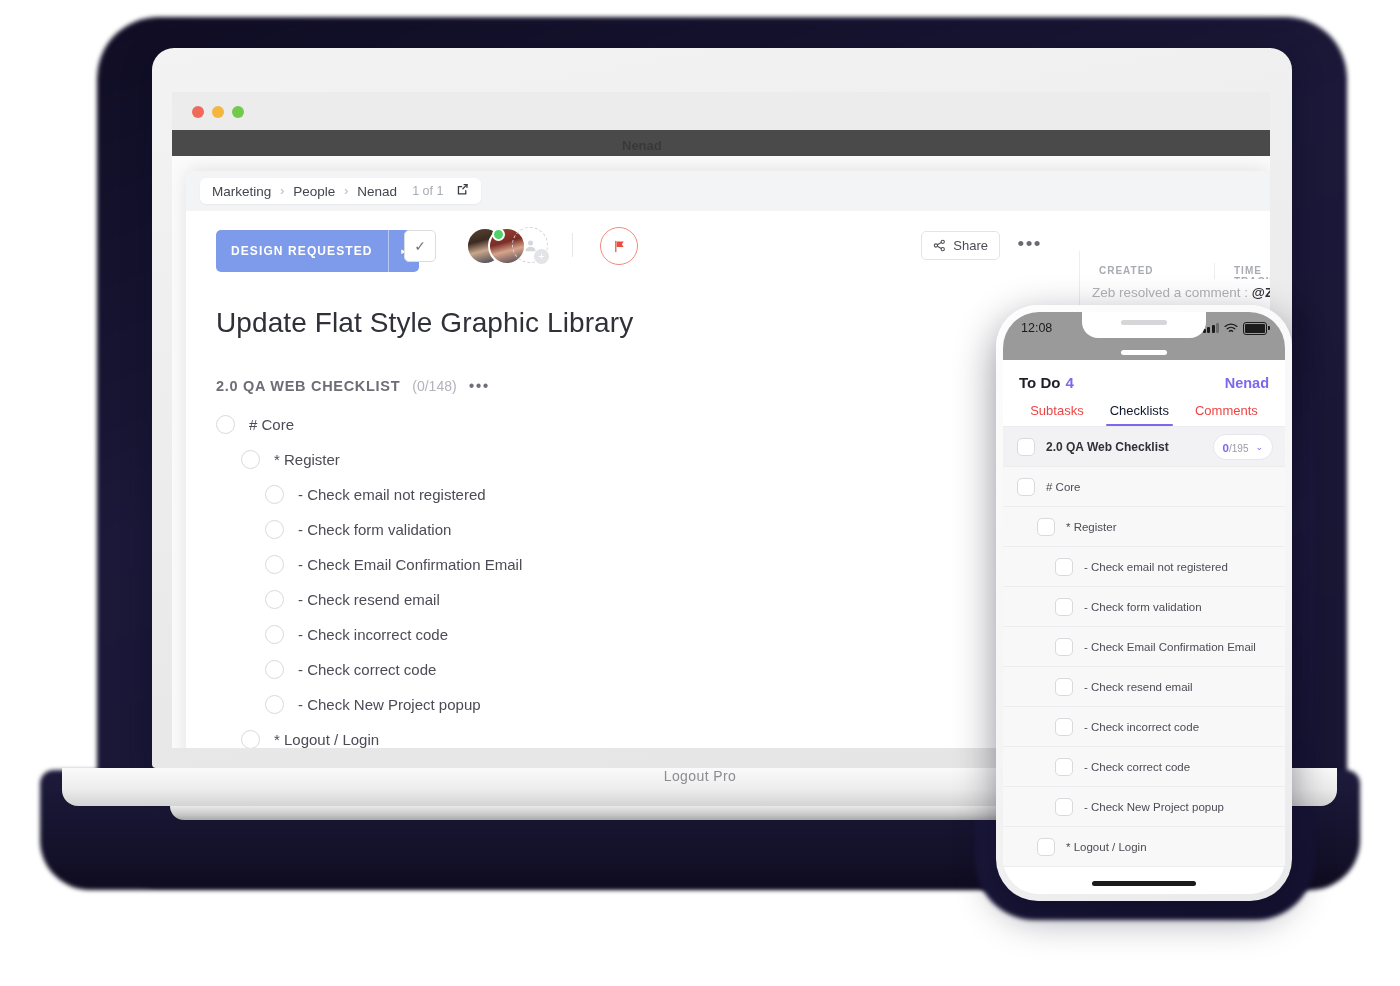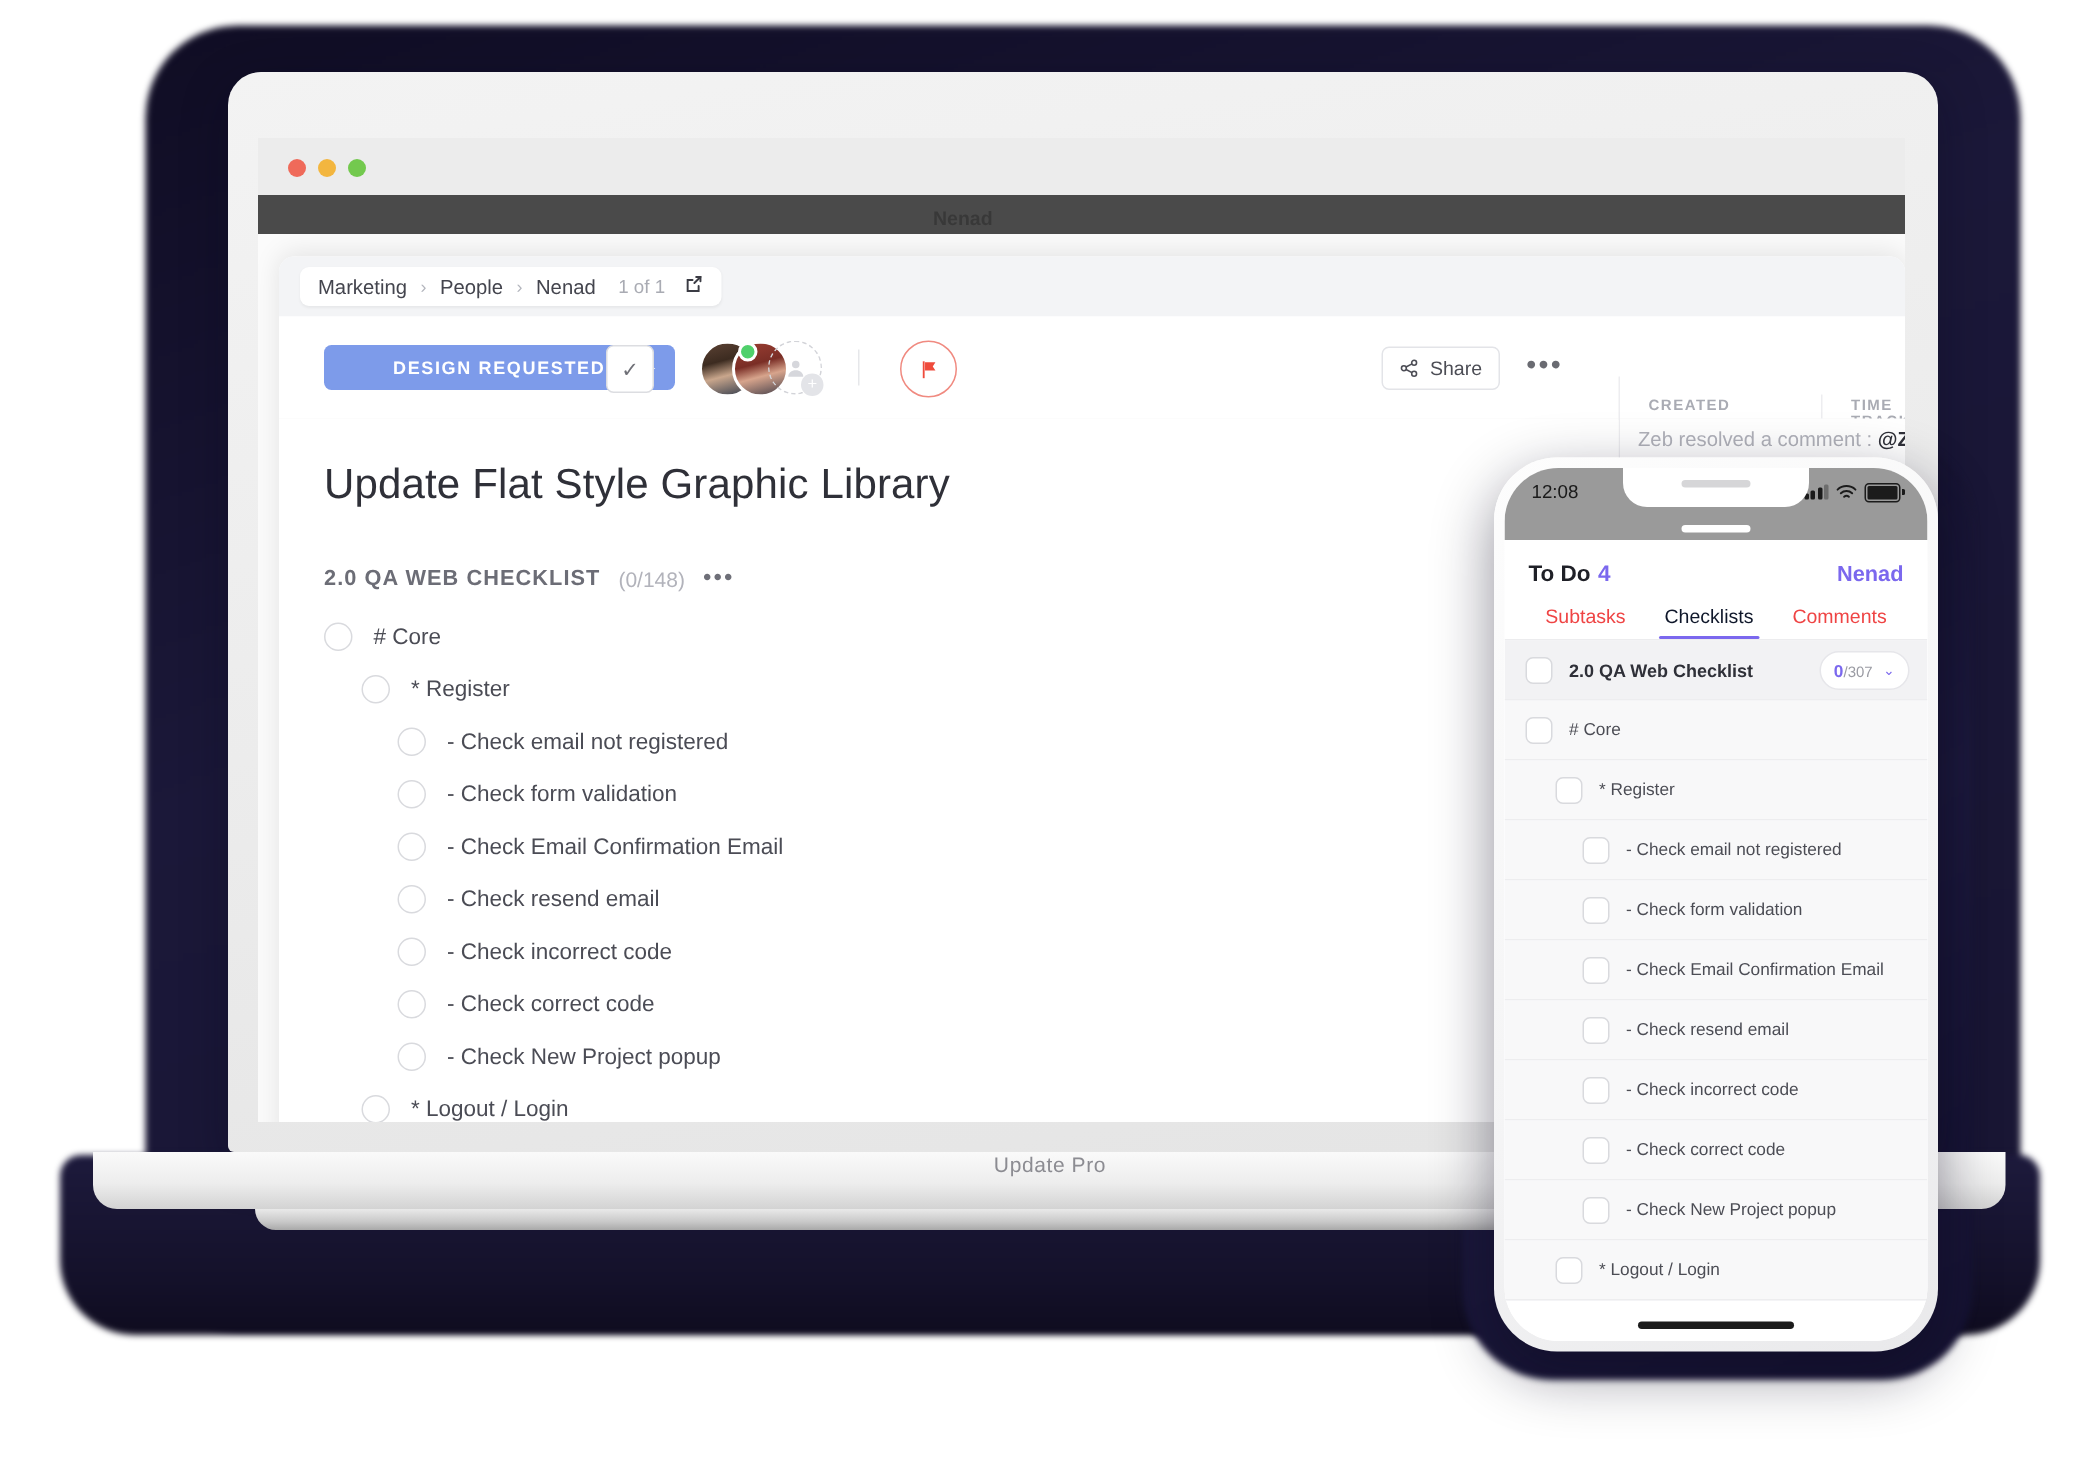--- a/index.html
+++ b/index.html
@@ -156,24 +156,23 @@
 
   
   #app-toolbar {
     position: absolute; left: 0; top: 40px;
     width: 1084px; height: 68px;
     background: #ffffff;
     border-bottom: 1px solid #f1f1f3;
   }
   #status-pill {
     position: absolute; left: 30px; top: 19px;
-    height: 30px; display: flex; align-items: stretch;
+    height: 42px; display: flex; align-items: stretch;
     border-radius: 5px; overflow: hidden;
     background: #7d9bea;
-    padding-left: 31px;
   }
   #status-pill .label {
     display: flex; align-items: center;
     padding: 0 15px;
     color: #ffffff; font-size: 12px; font-weight: 700;
     letter-spacing: 1.1px;
   }
   #status-pill .caret {
     width: 30px;
     display: flex; align-items: center; justify-content: center;
@@ -653,21 +652,21 @@
           <span>Er</span>
         </div>
       </div>
 
     </div>
   </div>
 
   <div id="laptop-notch"></div>
   <div id="laptop-base"></div>
   <div id="laptop-base-lip"></div>
-  <div id="macbook-label">Update Pro</div>
+  <div id="macbook-label">Logout Pro</div>
 
   <div id="phone">
     <div id="phone-screen">
 
       <div id="phone-statusbar">
         <span id="phone-time">12:08</span>
         <div id="phone-notch">
           <span class="speaker"></span>
         </div>
         <div id="phone-status-right">
@@ -706,21 +705,21 @@
           <span class="ptab active">Checklists</span>
           <span class="ptab">Comments</span>
         </div>
 
         <div id="phone-list">
 
           <div class="prow head lvl0">
             <span class="pbox"></span>
             <span class="plabel">2.0 QA Web Checklist</span>
             <span class="pcount">
-              <span><span class="c1">0</span><span class="c2">/307</span></span>
+              <span><span class="c1">0</span><span class="c2">/195</span></span>
               <span class="chev">⌄</span>
             </span>
           </div>
 
           <div class="prow lvl1">
             <span class="pbox"></span>
             <span class="plabel"># Core</span>
           </div>
           <div class="prow lvl2">
             <span class="pbox"></span>

